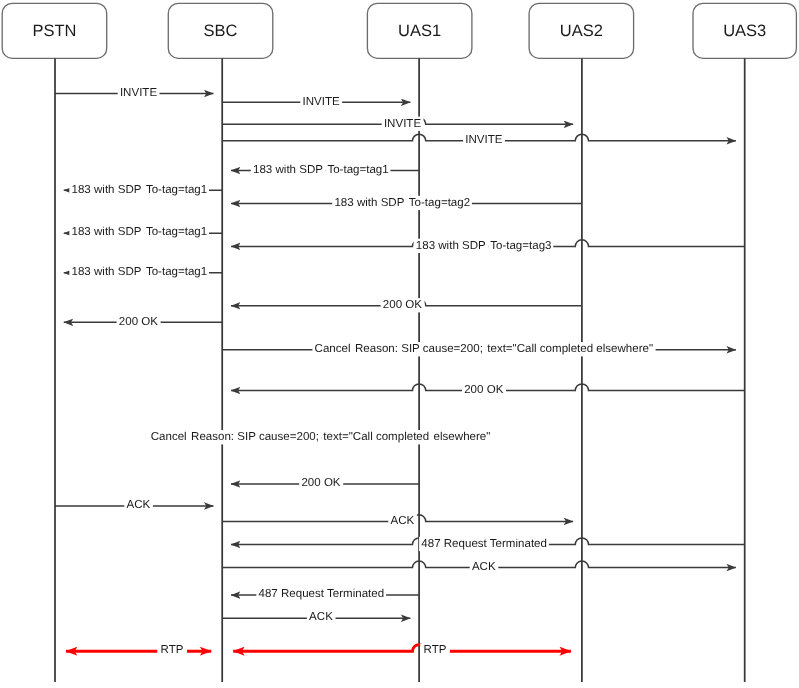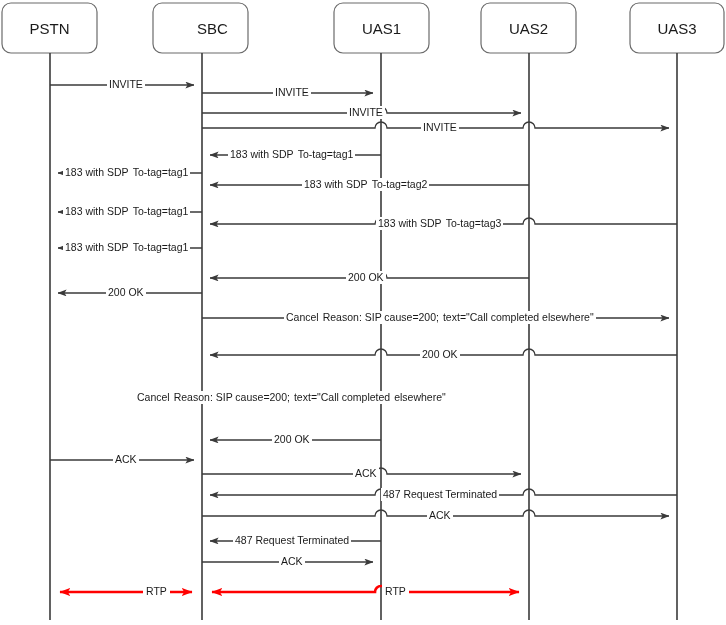--- a/index.html
+++ b/index.html
@@ -71,21 +71,21 @@
         <path d="M 677 495 L 535 495 A 6 6 0 0 0 523 495 L 387 495 A 6 6 0 0 0 375 495 L 210 495" fill="none" stroke="#3a3a3a" stroke-width="1.35" marker-end="url(#ah)"></path>
         <path d="M 202 516 L 375 516 A 6 6 0 0 1 387 516 L 523 516 A 6 6 0 0 1 535 516 L 669 516" fill="none" stroke="#3a3a3a" stroke-width="1.35" marker-end="url(#ah)"></path>
         <path d="M 381 541 L 210 541" fill="none" stroke="#3a3a3a" stroke-width="1.35" marker-end="url(#ah)"></path>
         <path d="M 202 562 L 373 562" fill="none" stroke="#3a3a3a" stroke-width="1.35" marker-end="url(#ah)"></path>
         <path d="M 60 592 L 192 592" fill="none" stroke="#ff0000" stroke-width="2.6" marker-end="url(#ah-r)" marker-start="url(#ah-r-rev)"></path>
         <path d="M 212 592 L 375 592 A 6 6 0 0 1 387 592 L 519 592" fill="none" stroke="#ff0000" stroke-width="2.6" marker-end="url(#ah-r)" marker-start="url(#ah-r-rev)"></path>
       </g>
   </svg>
   <div id="overlay">
       <div class="lane-label" style="left: 2px; top: 3px; width: 95px; height: 50px;">PSTN</div>
-      <div class="lane-label" style="left: 153px; top: 3px; width: 95px; height: 50px; padding-left: 12px;">SBC</div>
+      <div class="lane-label" style="left: 153px; top: 3px; width: 95px; height: 50px;">SBC</div>
       <div class="lane-label" style="left: 334px; top: 3px; width: 95px; height: 50px;">UAS1</div>
       <div class="lane-label" style="left: 481px; top: 3px; width: 95px; height: 50px;">UAS2</div>
       <div class="lane-label" style="left: 630px; top: 3px; width: 94px; height: 50px;">UAS3</div>
       <div class="msg-label" style="left: 107px; top: 78px;"><div style="background: rgb(255, 255, 255); display: inline-block; padding: 0px 2px;">INVITE</div></div>
       <div class="msg-label" style="left: 273px; top: 86px;"><div style="background: rgb(255, 255, 255); display: inline-block; padding: 0px 2px;">INVITE</div></div>
       <div class="msg-label" style="left: 347px; top: 106px;"><div style="background: rgb(255, 255, 255); display: inline-block; padding: 0px 2px;">INVITE</div></div>
       <div class="msg-label" style="left: 421px; top: 121px;"><div style="background: rgb(255, 255, 255); display: inline-block; padding: 0px 2px;">INVITE</div></div>
       <div class="msg-label" style="left: 228px; top: 148px;"><div style="background: rgb(255, 255, 255); display: inline-block; padding: 0px 2px;">183 with SDP</div><div style="background: rgb(255, 255, 255); display: inline-block; padding: 0px 2px;">To-tag=tag1</div></div>
       <div class="msg-label" style="left: 63px; top: 166px;"><div style="background: rgb(255, 255, 255); display: inline-block; padding: 0px 2px;">183 with SDP</div><div style="background: rgb(255, 255, 255); display: inline-block; padding: 0px 2px;">To-tag=tag1</div></div>
       <div class="msg-label" style="left: 302px; top: 178px;"><div style="background: rgb(255, 255, 255); display: inline-block; padding: 0px 2px;">183 with SDP</div><div style="background: rgb(255, 255, 255); display: inline-block; padding: 0px 2px;">To-tag=tag2</div></div>

